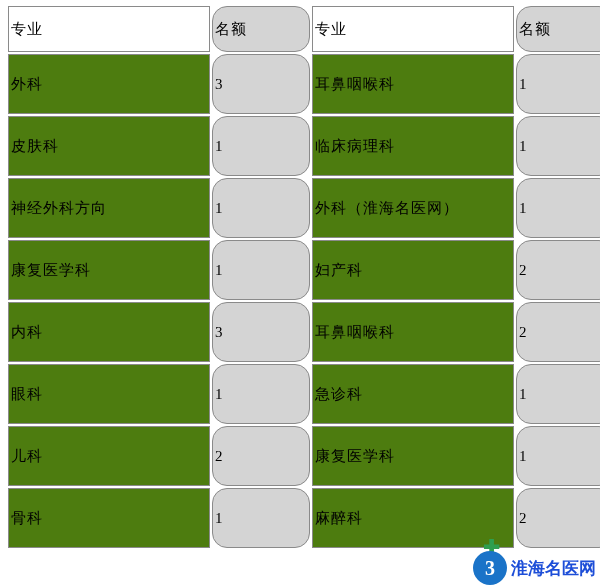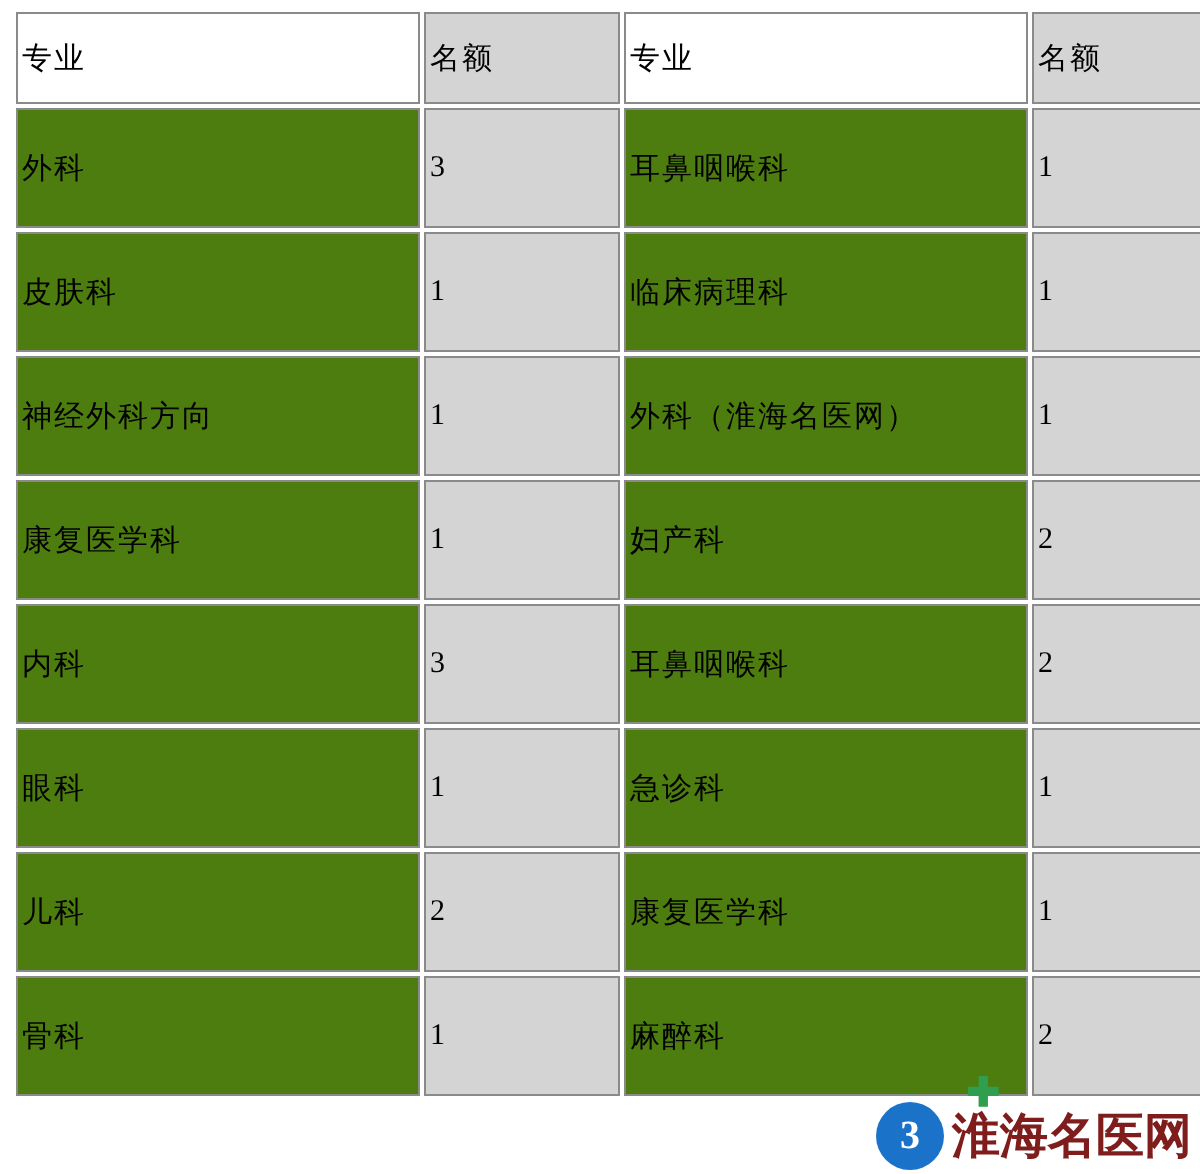--- a/index.html
+++ b/index.html
@@ -38,20 +38,21 @@
     font-family: "Liberation Serif", serif;
     letter-spacing: 1px;
   }
   table.spec-table td.major {
     background: #4d7c0f;
     width: 196px;
   }
   table.spec-table td.quota {
     background: #d4d4d4;
     width: 92px;
+    border-radius: 15px;
   }
   table.spec-table tr.header td {
     height: 44px;
   }
   table.spec-table tr.header td.major {
     background: #ffffff;
   }
   .watermark {
     position: absolute;
     right: 4px;
@@ -77,22 +78,22 @@
   .wm-cross {
     position: absolute;
     right: 100px;
     bottom: 30px;
     color: #2f9e4f;
     font-size: 20px;
     font-weight: bold;
     line-height: 1;
   }
   .wm-text {
-    font-size: 24px;
-    color: #7f1d1d;
+    font-size: 17px;
+    color: #1d4ed8;
     font-family: "Liberation Serif", serif;
     font-weight: bold;
     letter-spacing: 0px;
     text-shadow: 0 0 2px rgba(255,255,255,0.9);
   }
 </style>
 </head>
 <body>
 
 <div class="table-wrap">

